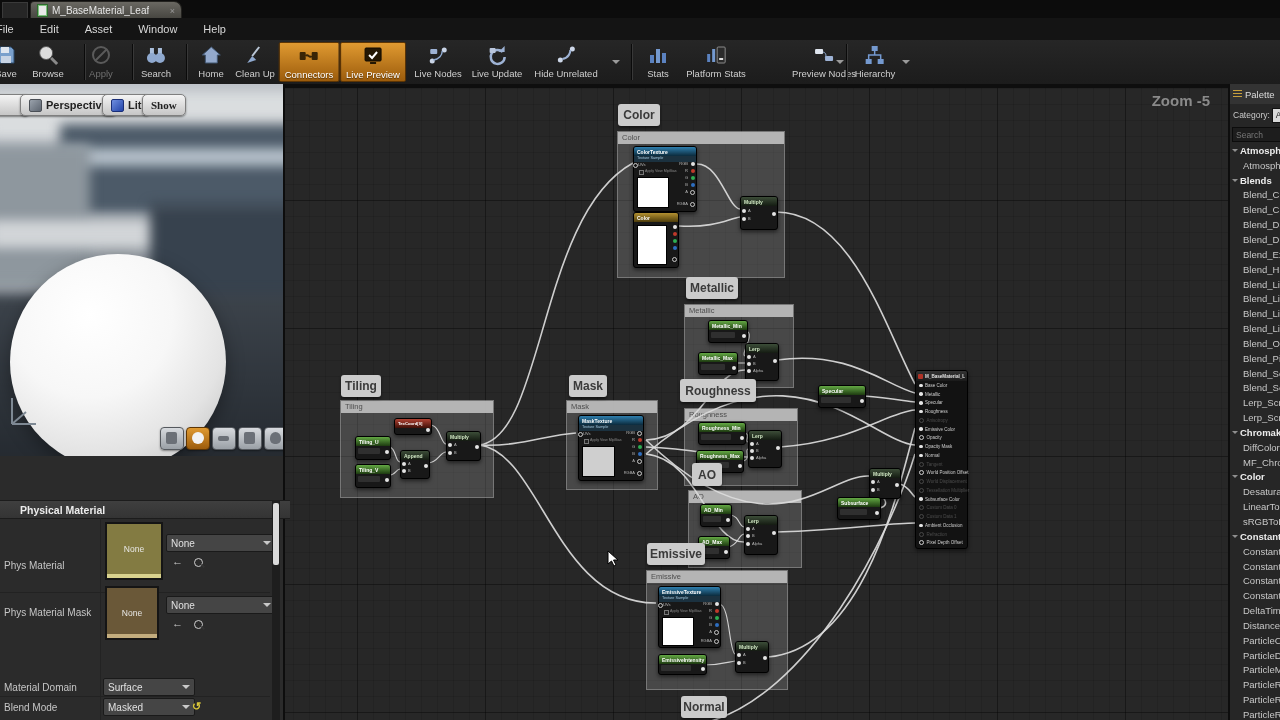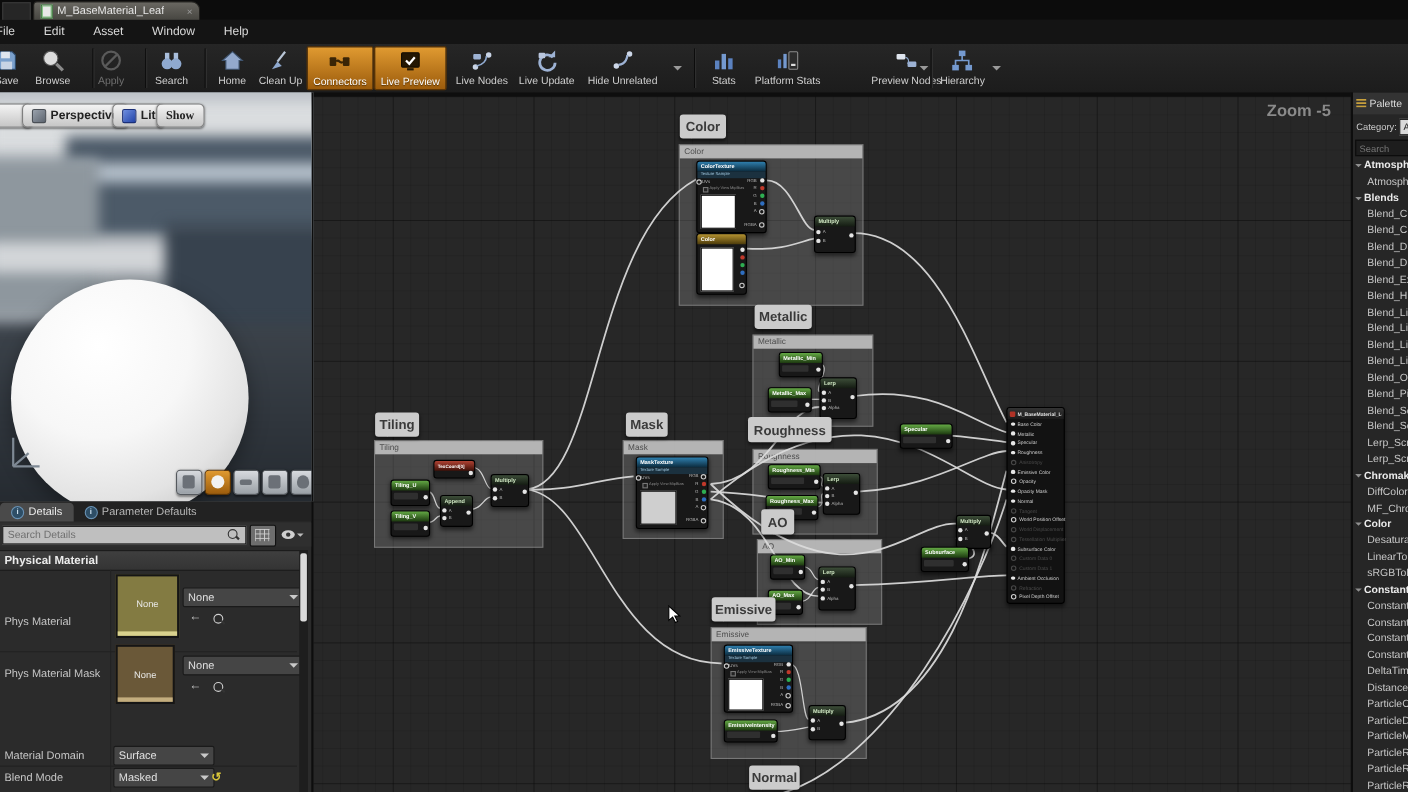--- a/index.html
+++ b/index.html
@@ -134,21 +134,21 @@
   #grid-btn{position:absolute;left:227px;top:2px;width:22px;height:18px;background:#6e6e6e;border:1px solid #111;border-radius:2px;}
   #grid-btn .g{position:absolute;left:4px;top:3px;width:13px;height:11px;
      background:linear-gradient(#cfcfcf 1px,transparent 1px),linear-gradient(90deg,#cfcfcf 1px,transparent 1px);
      background-size:4px 4px;}
   #eye-btn{position:absolute;left:253px;top:2px;width:26px;height:18px;display:flex;align-items:center;gap:2px;padding-left:3px;}
   .eye{width:12px;height:8px;border-radius:50%;background:#cfcfcf;position:relative;}
   .eye:after{content:"";position:absolute;left:4px;top:2px;width:4px;height:4px;border-radius:50%;background:#333;}
   .caret{width:0;height:0;border:3.5px solid transparent;border-top-color:#bdbdbd;margin-top:3px;}
   .dheader{position:absolute;left:0;width:270px;height:17px;background:linear-gradient(#3f3f3f,#343434);
      border-top:1px solid #1c1c1c;border-bottom:1px solid #1c1c1c;color:#ececec;font-weight:bold;font-size:10.5px;
-     display:flex;align-items:center;padding-left:4px;}
+     display:flex;align-items:center;padding-left:20px;}
   .dlabel{position:absolute;font-size:10px;color:#c6c6c6;white-space:nowrap;}
   .thumb{position:absolute;width:54px;height:54px;border:2px solid #151515;}
   .thumb .tn{position:absolute;left:0;right:0;top:20px;text-align:center;font-size:8.5px;color:#e8e8e6;}
   .thumb .edge{position:absolute;left:0;right:0;bottom:0;height:4px;}
   .dd{position:absolute;height:16px;background:#454545;border:1px solid #1a1a1a;border-radius:2px;
       font-size:10px;color:#e0e0e0;display:flex;align-items:center;padding:0 4px;}
   .dd .cv{margin-left:auto;width:0;height:0;border:4px solid transparent;border-top-color:#c9c9c9;margin-top:4px;}
   .arrow-ic{position:absolute;font-size:11px;color:#cfcfcf;font-weight:bold;}
   .reset-ic{position:absolute;font-size:11px;color:#d8c53a;font-weight:bold;}
   #dcol-divider{position:absolute;left:100px;top:62px;width:1px;height:202px;background:#232323;}
@@ -754,41 +754,20 @@
       </div>
     <div class="shape-btn" style="left:238px;top:343px;">
         <span class="shape-glyph"></span>
       </div>
     <div class="shape-btn" style="left:264px;top:343px;">
         <span class="shape-glyph" style="border-radius:50% 50% 40% 40%;"></span>
       </div>
   </div>
 
   <div id="details" class="abs">
-    <div id="dtabs">
-      <div class="dtab active">
-        <span class="info-ic">i</span>
-        <span>Details</span>
-        </div>
-      <div class="dtab">
-        <span class="info-ic">i</span>
-        <span>Parameter Defaults</span>
-        </div>
-    </div>
-    <div id="dsearchrow">
-      <input id="dsearch" type="text" placeholder="Search Details" style="">
-      <span class="mag" id="dsearch-mag"></span>
-      <div id="grid-btn">
-          <span class="g"></span>
-        </div>
-      <div id="eye-btn">
-        <span class="eye"></span>
-          <span class="caret"></span>
-        </div>
-    </div>
     <div class="dheader" style="top:44px;">
         <span>Physical Material</span>
       </div>
     <div id="dcol-divider"></div>
 
     <div class="dlabel" style="left:4px;top:104px;">Phys Material</div>
     <div class="thumb" style="left:105px;top:66px;background:#837b42;">
       <span class="tn">None</span>
       <span class="edge" style="background:#d9d28e;"></span>
       </div>

